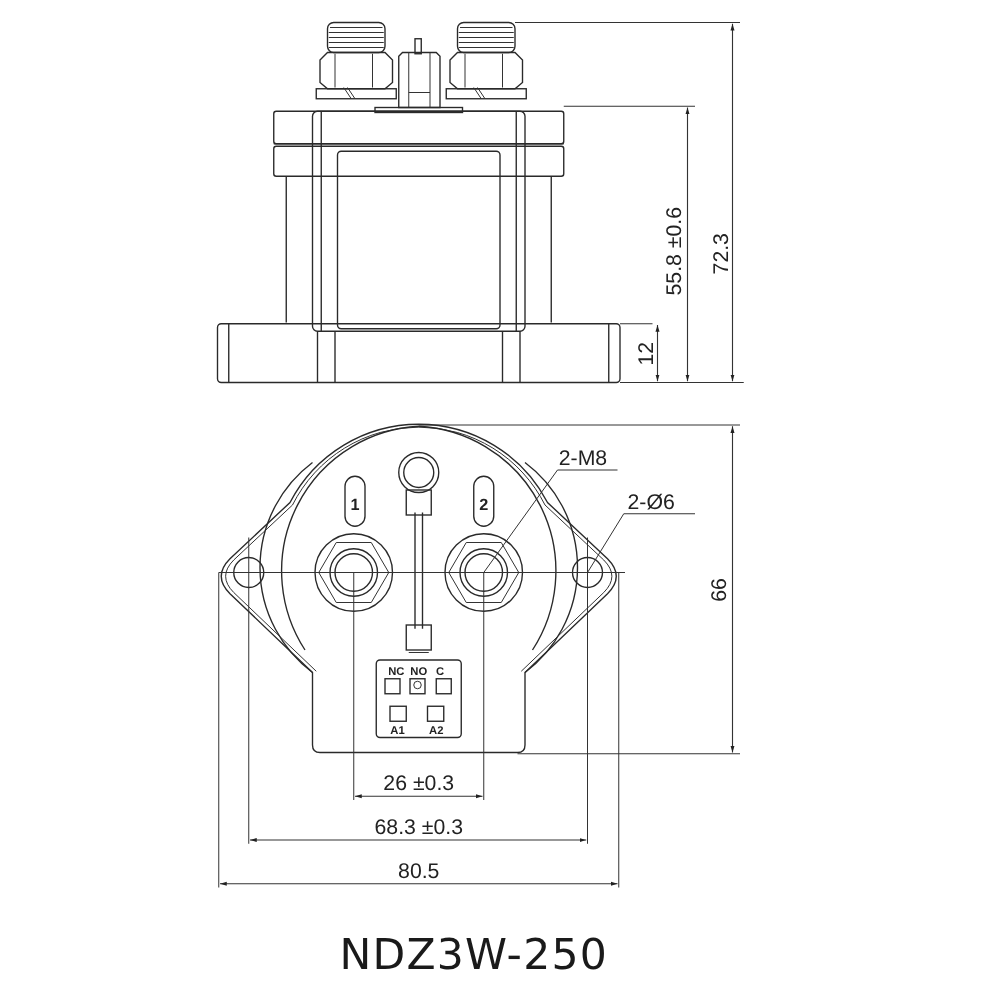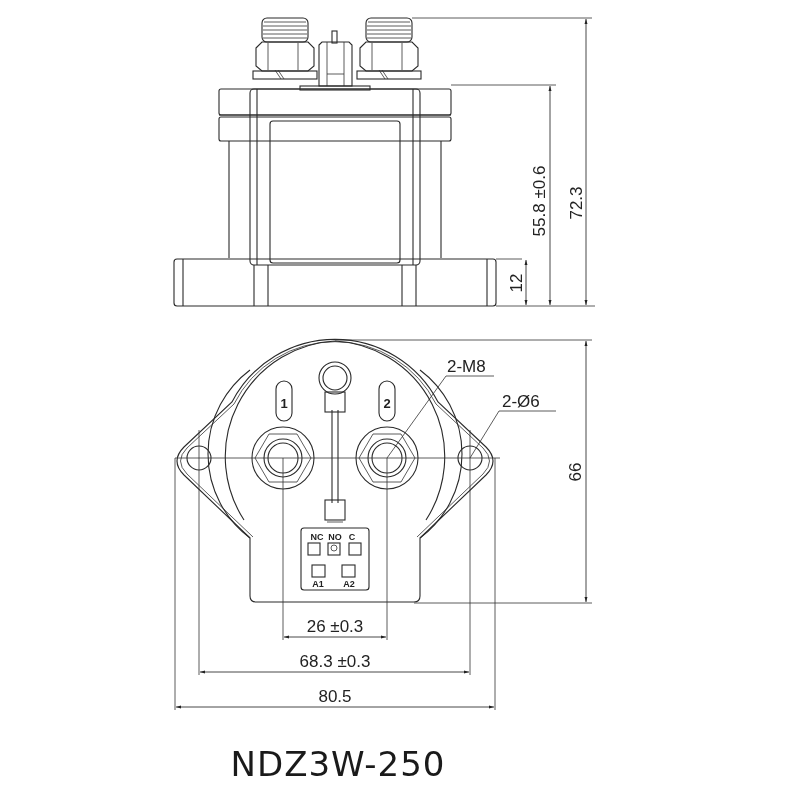--- a/index.html
+++ b/index.html
@@ -4,21 +4,21 @@
   <style>
     html, body { margin: 0; padding: 0; background: #ffffff; }
     body { width: 800px; height: 800px; overflow: hidden; position: relative; font-family: "Liberation Sans", sans-serif; }
     #drawing { position: absolute; left: 0; top: 0; width: 800px; height: 800px; }
     .ln { fill: none; stroke: #2a2a2a; stroke-width: 1.1; }
     .thin { fill: none; stroke: #333; stroke-width: 0.8; }
     .dim { fill: none; stroke: #333; stroke-width: 0.9; }
     .dimtxt { font-family: "Liberation Sans", sans-serif; font-size: 17px; fill: #222; }
     .smalltxt { font-family: "Liberation Sans", sans-serif; font-size: 9px; font-weight: bold; fill: #222; }
     .numtxt { font-family: "Liberation Sans", sans-serif; font-size: 13px; font-weight: bold; fill: #222; }
-    #model-title { position: absolute; left: 0; width: 676px; top: 744px; text-align: center; font-family: "DejaVu Sans", sans-serif; font-size: 34px; color: #1a1a1a; letter-spacing: 1px; }
+    #model-title { position: absolute; left: 0; width: 676px; top: 744px; text-align: center; font-family: "DejaVu Sans", sans-serif; font-size: 34px; color: #1a1a1a; letter-spacing: 1px; padding-left: 41px; }
   </style>
 </head>
 <body>
 
 <svg id="drawing" viewBox="0 0 800 800" xmlns="http://www.w3.org/2000/svg">
   <defs>
     <marker id="arr" viewBox="0 0 10 10" refX="10" refY="5" markerWidth="6" markerHeight="6" orient="auto-start-reverse">
       <path d="M0,2 L10,5 L0,8 z" fill="#222"></path>
     </marker>
   </defs>

